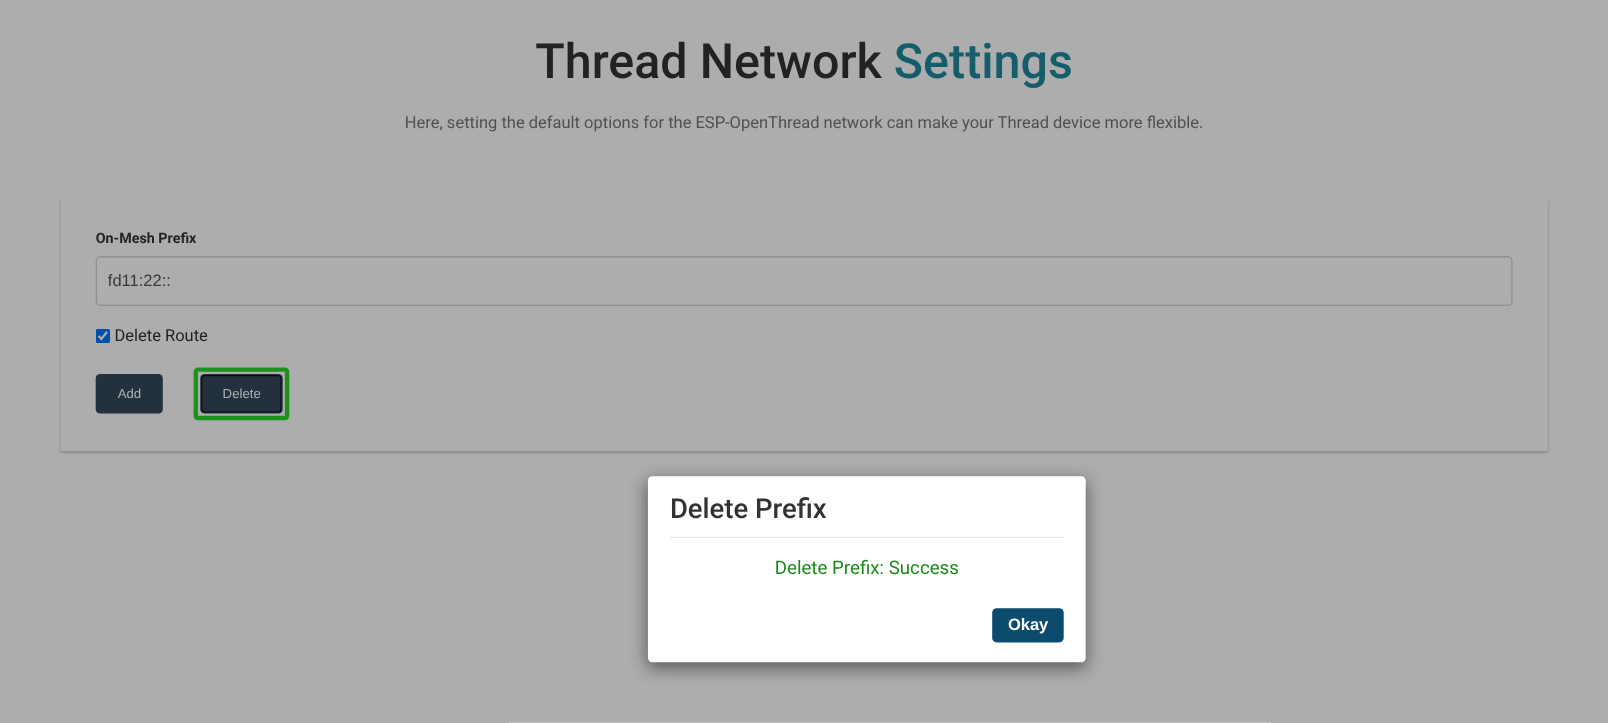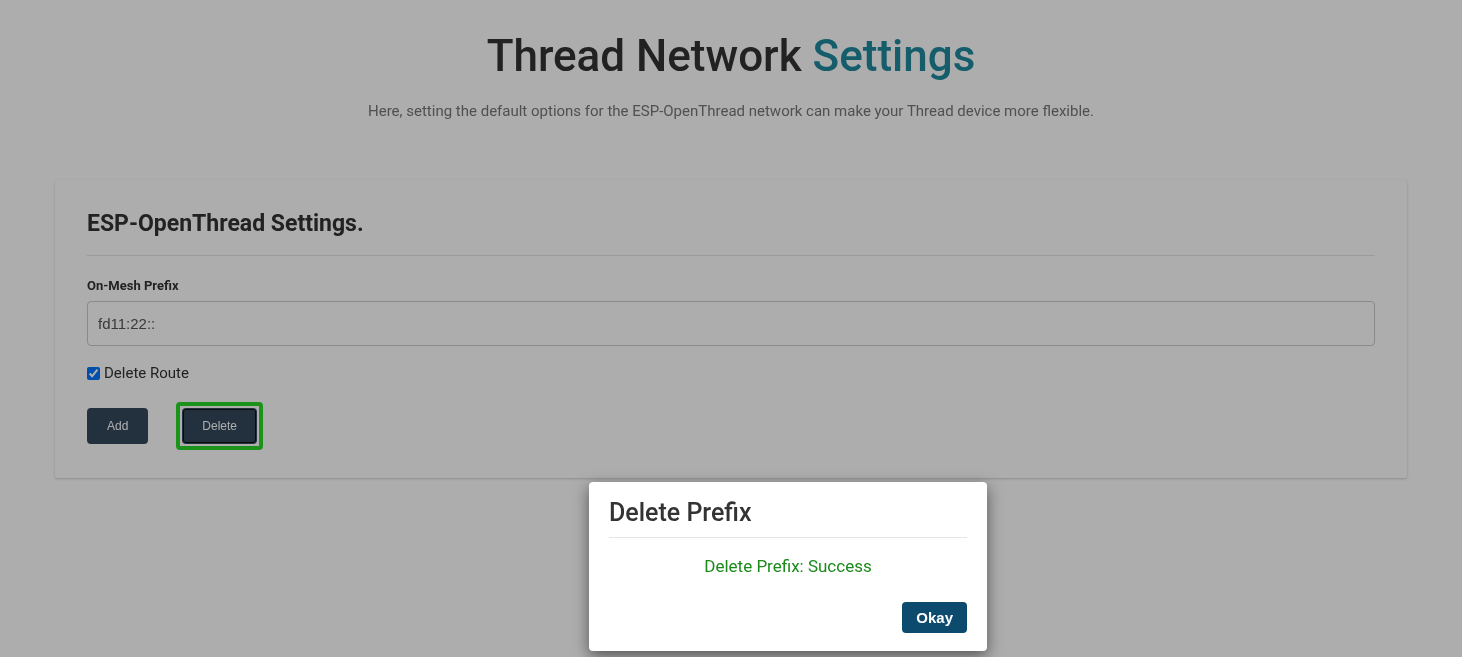--- a/index.html
+++ b/index.html
@@ -109,21 +109,21 @@
     .overlay {
       position: absolute;
       inset: 0;
       background: rgba(0,0,0,0.32);
       z-index: 10;
     }
     .modal {
       position: absolute;
       width: 398px;
       left: 589px;
-      top: 482px;
+      top: 433px;
       background: #fff;
       border-radius: 4px;
       box-shadow: 0 5px 15px rgba(0,0,0,0.5);
       padding: 16px 20px 18px 20px;
       z-index: 20;
     }
     .modal-title {
       font-size: 25px;
       font-weight: 500;
       color: #333;
@@ -154,21 +154,20 @@
 </head>
 <body>
 
 <div class="page-container">
   <h1 class="page-title">
     <span>Thread Network </span><span class="accent">Settings</span>
   </h1>
   <p class="page-subtitle">Here, setting the default options for the ESP-OpenThread network can make your Thread device more flexible.</p>
 
   <div class="card">
-    <h2 class="card-heading">ESP-OpenThread Settings.</h2>
 
     <label class="form-label">On-Mesh Prefix</label>
     <input type="text" class="form-input" value="fd11:22::" style="">
 
     <div class="checkbox-row">
       <input type="checkbox" id="defroute" checked="" style="">
       <label for="defroute">Delete Route</label>
     </div>
 
     <div class="button-row">

